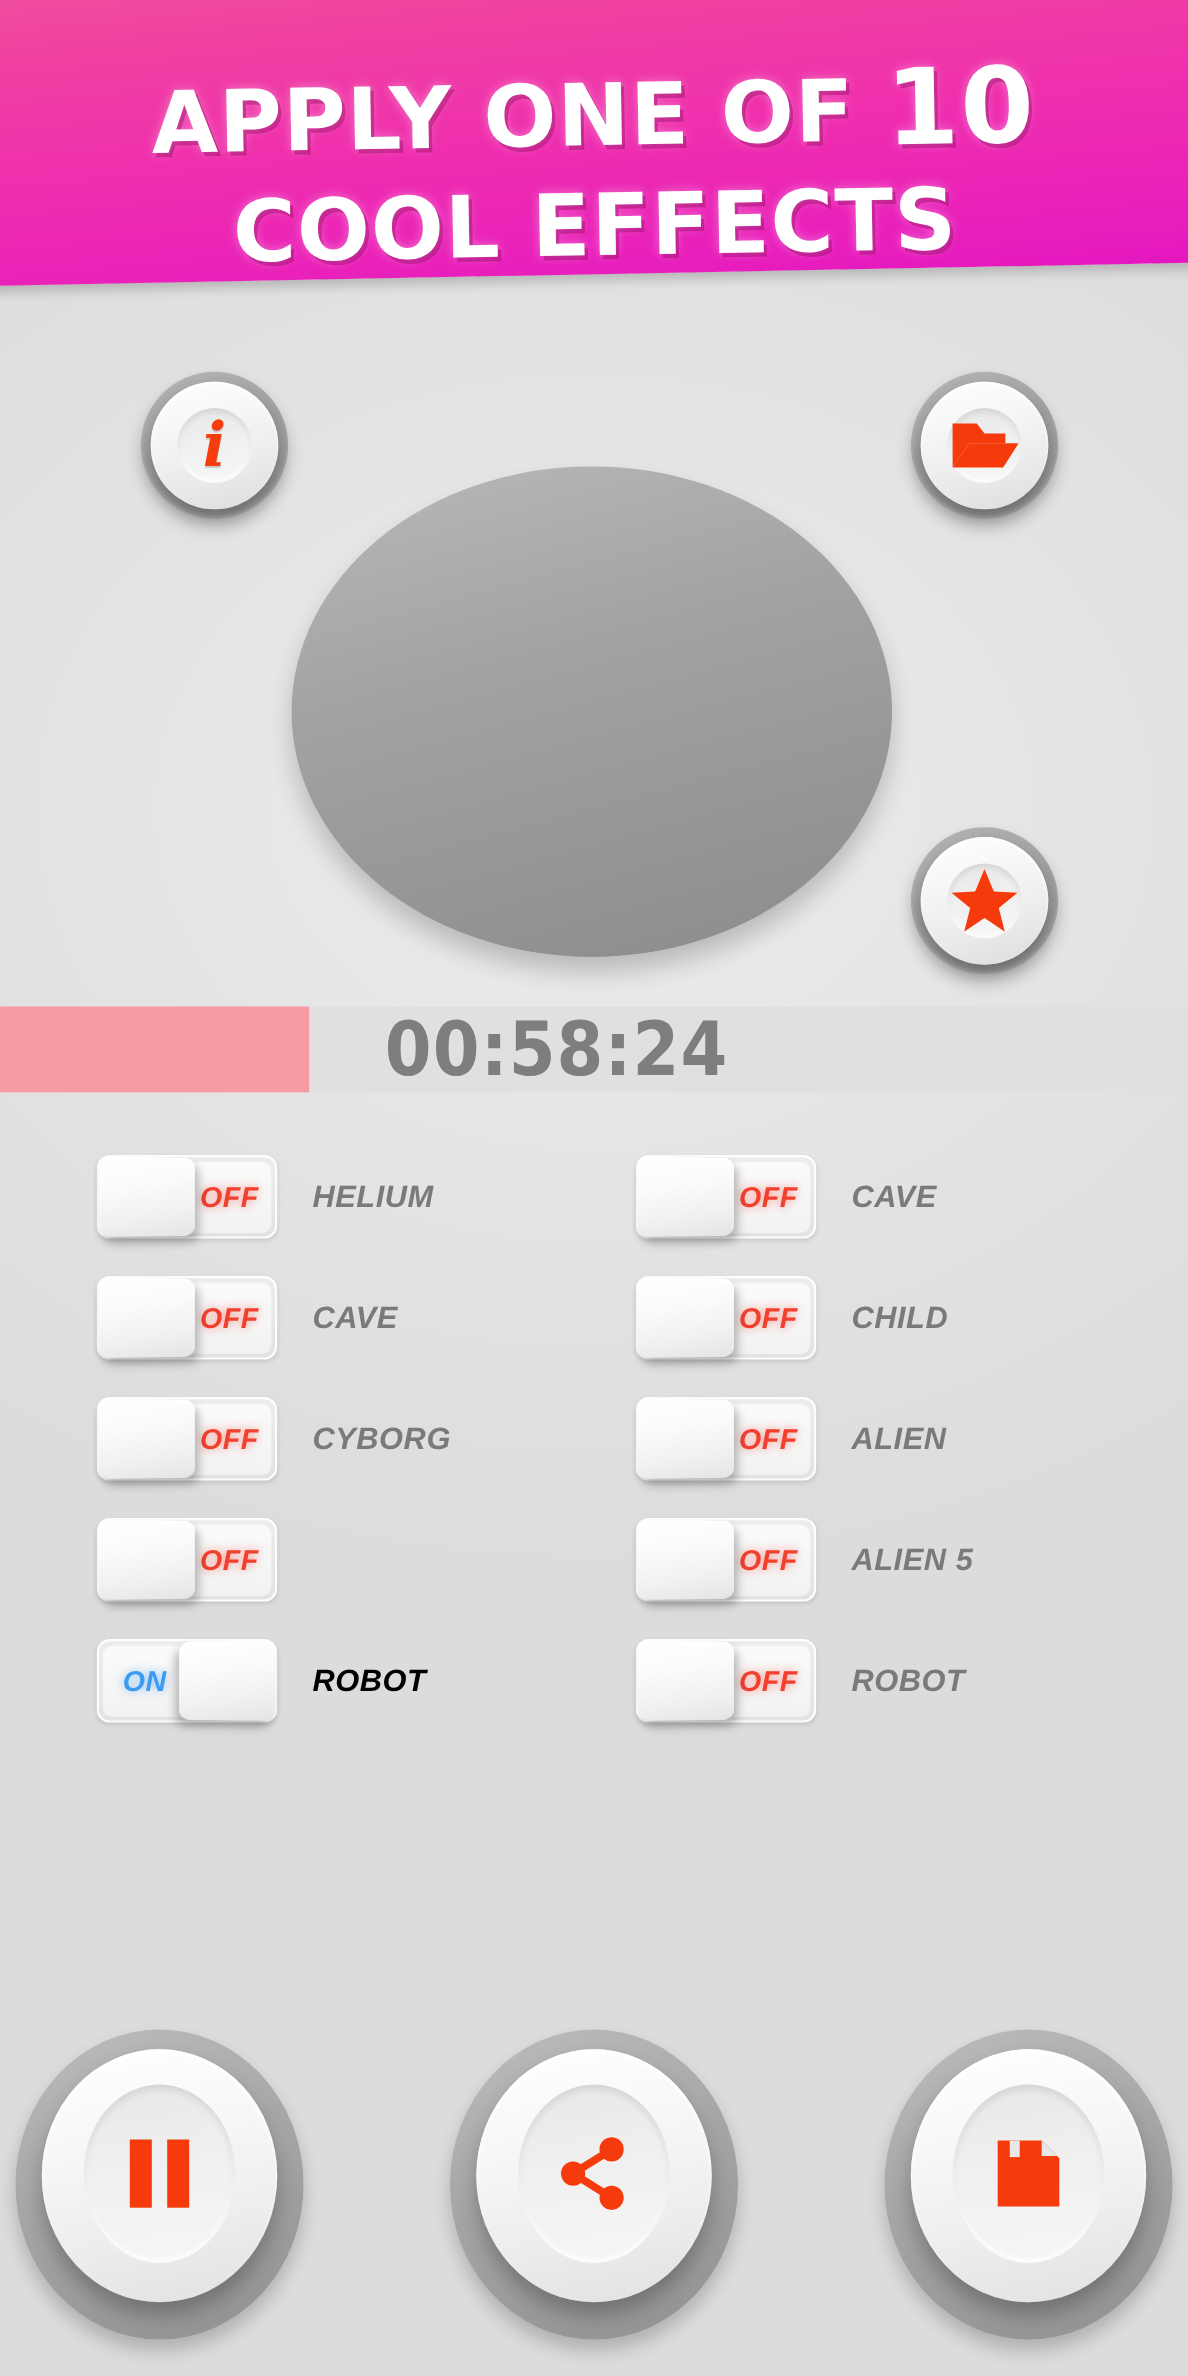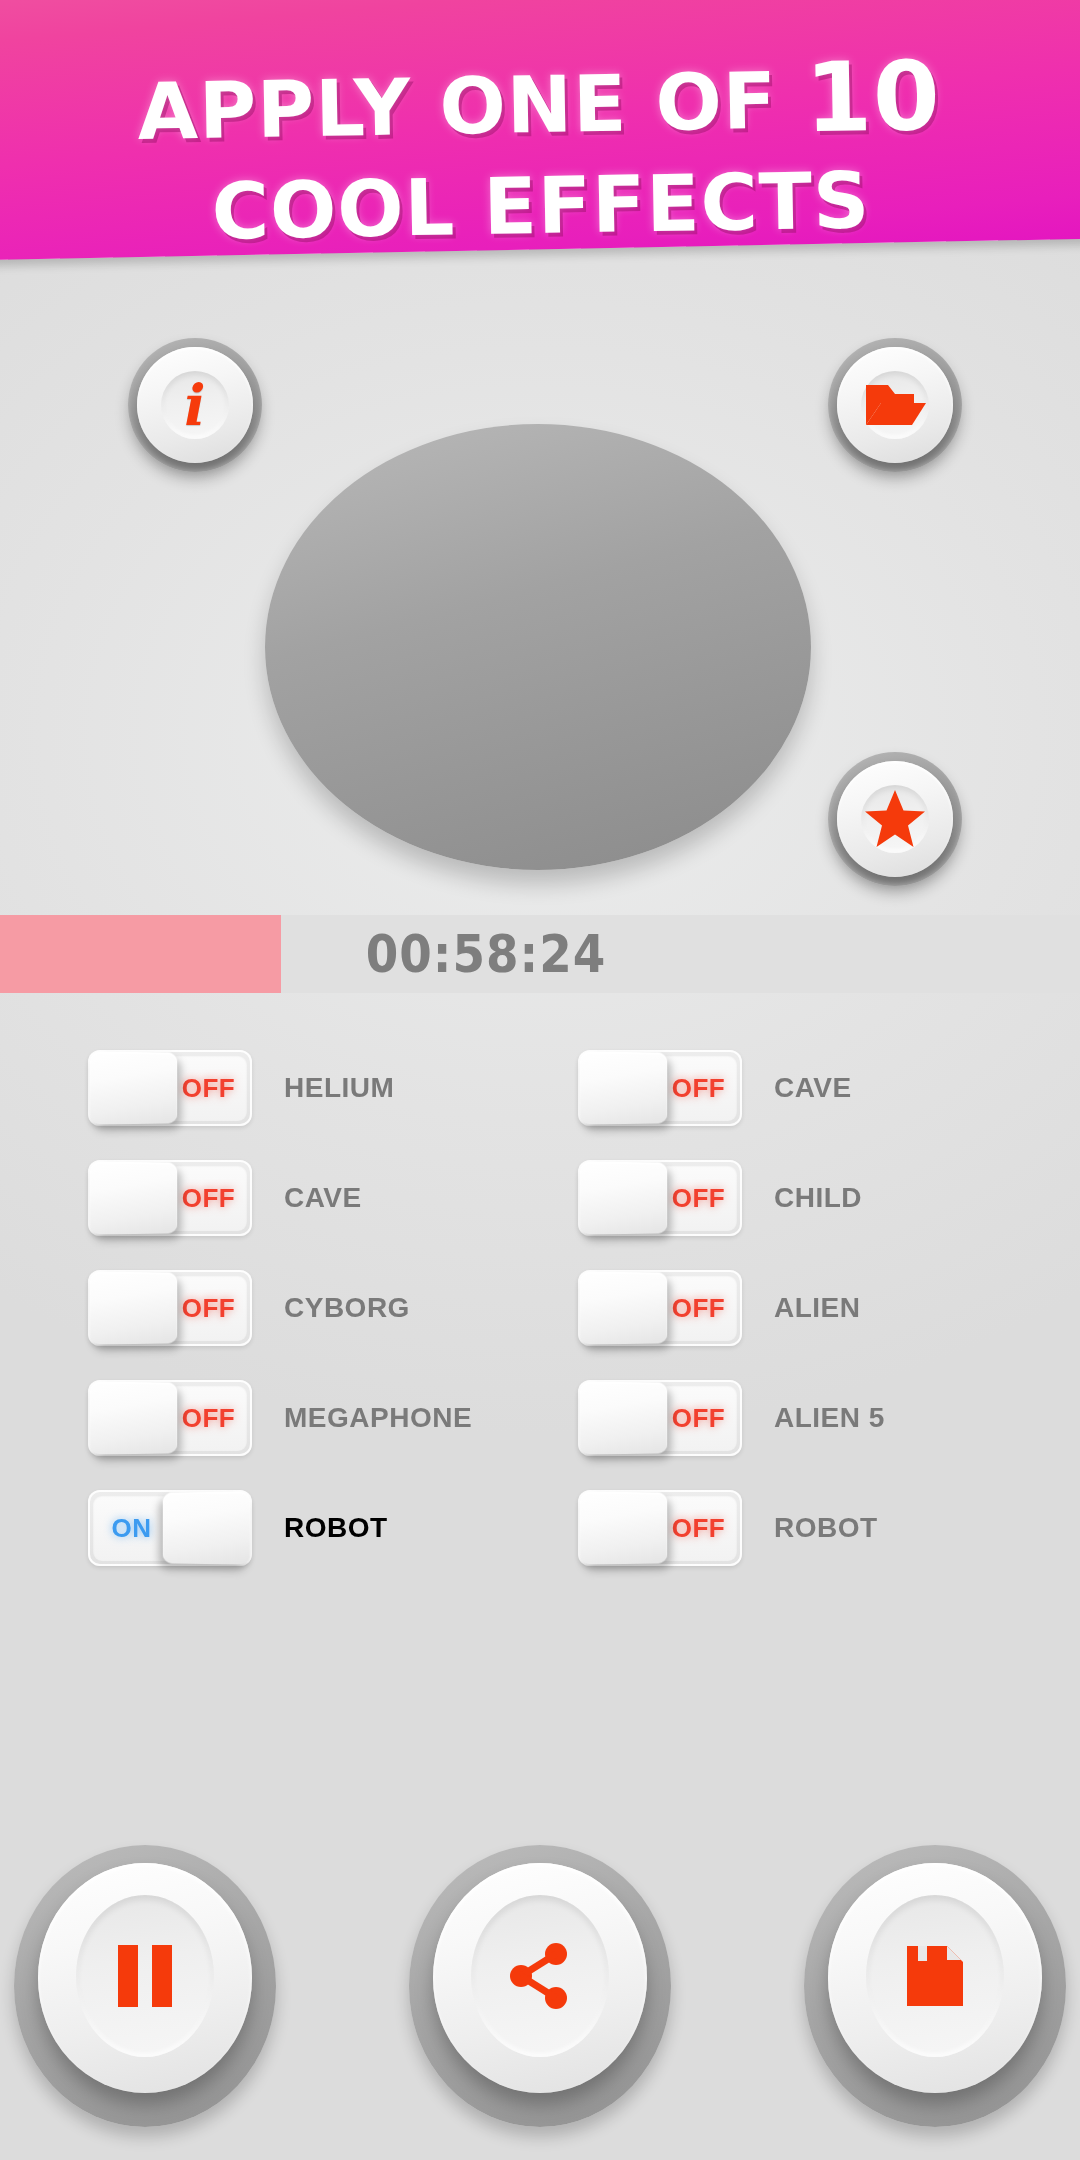--- a/index.html
+++ b/index.html
@@ -123,27 +123,28 @@
     position:absolute;left:0;top:0;width:1080px;height:78px;
     background:#e0e0e0;
   }
   .progress-fill{
     position:absolute;left:0;top:0;height:78px;
     background:#f69ba4;
   }
   .timer{
     position:absolute;left:0;top:0;width:972px;height:78px;
     display:flex;align-items:center;justify-content:center;
-    color:#7e7e7e;font-size:52px;font-weight:bold;letter-spacing:1px;
+    color:#7e7e7e;font-size:68px;font-weight:bold;letter-spacing:1px;
     font-family:"DejaVu Sans Condensed","Liberation Sans", sans-serif;
+    padding-left:20px;
   }
 
   
   .effects{
-    position:absolute;left:0;top:1030px;width:896px;height:760px;
+    position:absolute;left:0;top:1030px;width:896px;height:760px;font-style:italic;
   }
   .eff-row{ position:absolute; display:flex; align-items:center; }
   .eff-col-l{ left:88px; }
   .eff-col-r{ left:578px; }
 
   .toggle{
     position:relative;width:164px;height:76px;flex:0 0 auto;
   }
   .toggle .frame{
     position:absolute;inset:0;border-radius:12px;
@@ -337,21 +338,20 @@
     </div>
     <div class="eff-row eff-col-l" style="top: 350px;">
       <div class="toggle">
         <div class="frame"></div>
         <div class="track">
           <div class="half lbl-on">ON</div>
           <div class="half lbl-off">OFF</div>
         </div>
         <div class="knob"></div>
       </div>
-      <div class="eff-name">MEGAPHONE</div>
     </div>
     <div class="eff-row eff-col-r" style="top: 350px;">
       <div class="toggle">
         <div class="frame"></div>
         <div class="track">
           <div class="half lbl-on">ON</div>
           <div class="half lbl-off">OFF</div>
         </div>
         <div class="knob"></div>
       </div>

